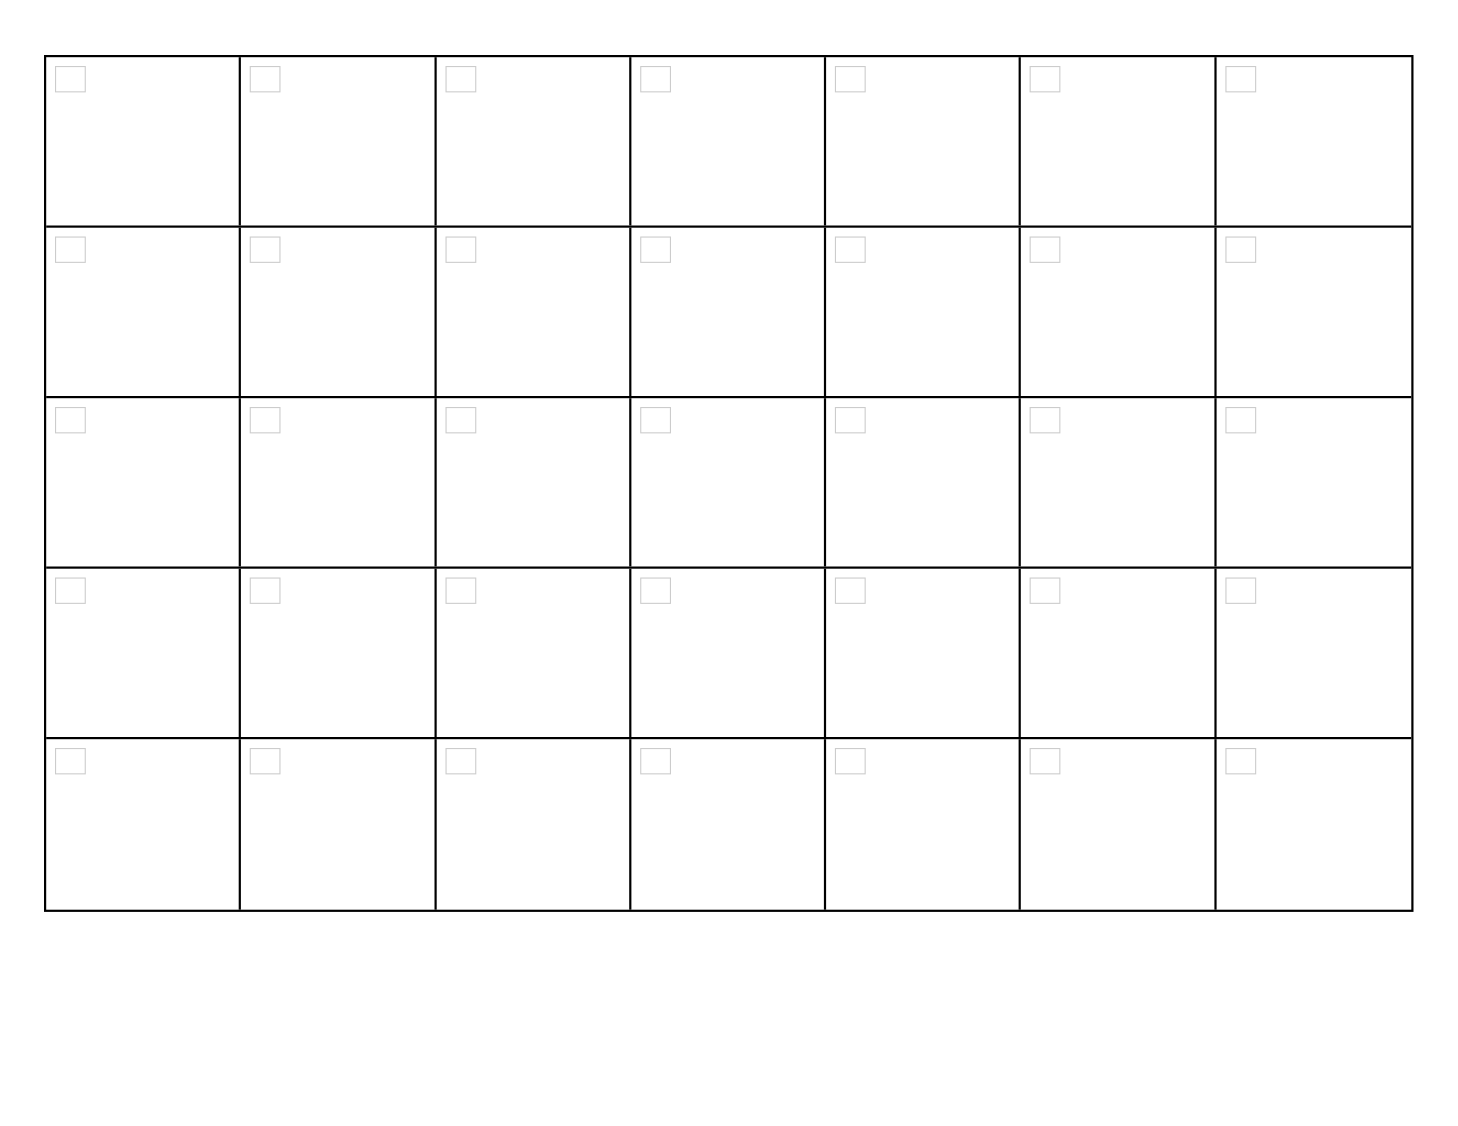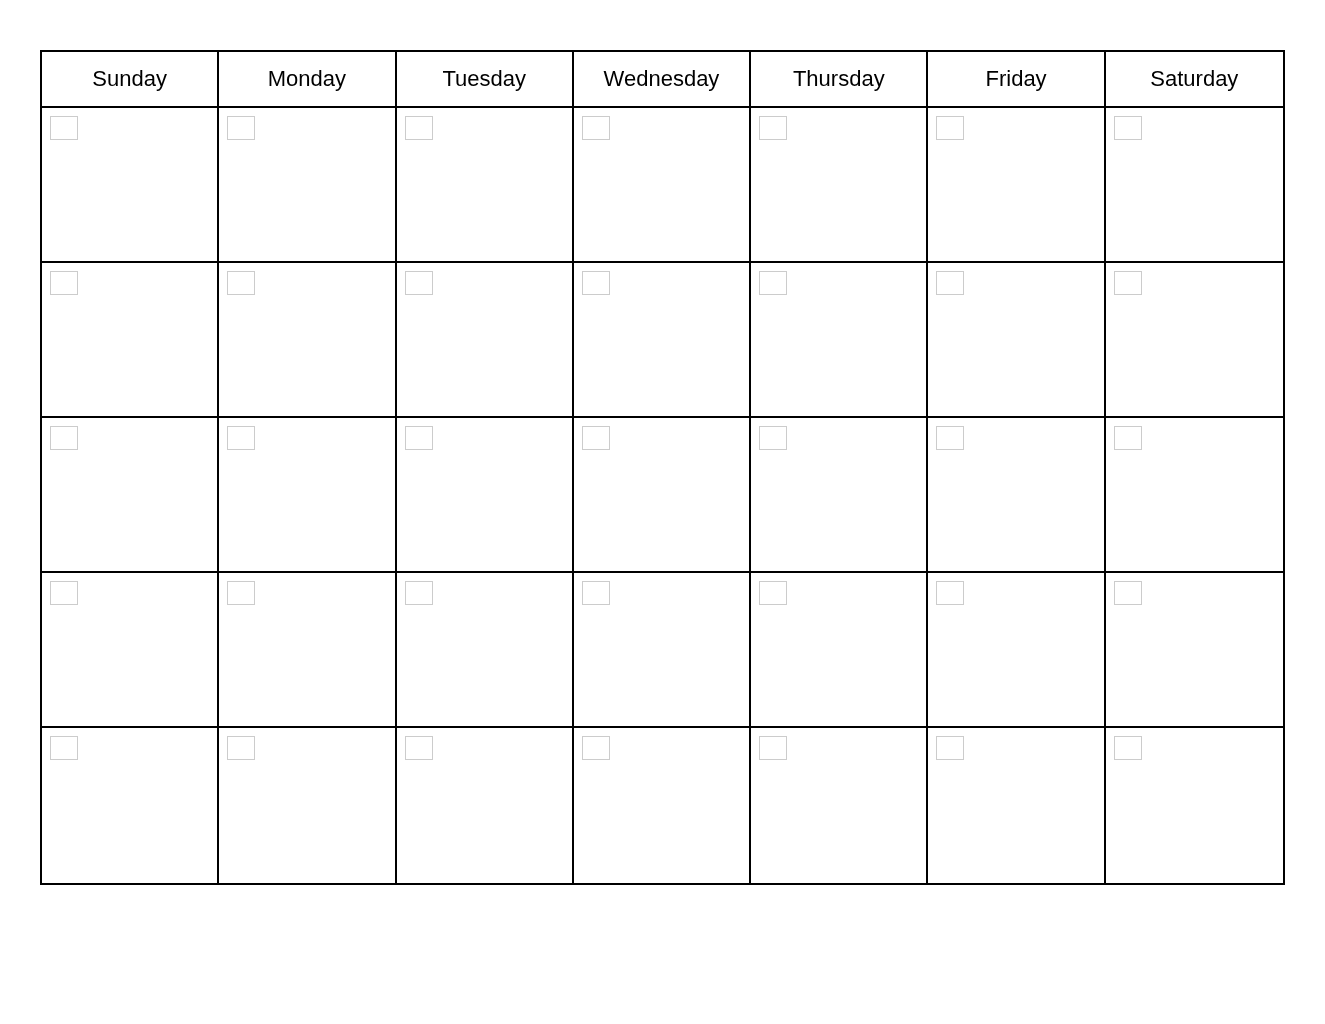--- a/index.html
+++ b/index.html
@@ -81,30 +81,20 @@
       height: 24px;
       border: 1px solid #ccc;
     }
   </style>
 </head>
 <body>
 
 <div class="page-title"></div>
 
 <div class="calendar-container">
-  <div class="calendar-header">
-
-  <div class="day-header">Sunday</div>
-      <div class="day-header">Monday</div>
-      <div class="day-header">Tuesday</div>
-      <div class="day-header">Wednesday</div>
-      <div class="day-header">Thursday</div>
-      <div class="day-header">Friday</div>
-      <div class="day-header">Saturday</div>
-    </div>
   <div class="calendar-body">
 
   <div class="calendar-week">
         <div class="calendar-cell">
           <div class="date-box"></div>
         </div>
         <div class="calendar-cell">
           <div class="date-box"></div>
         </div>
         <div class="calendar-cell">

